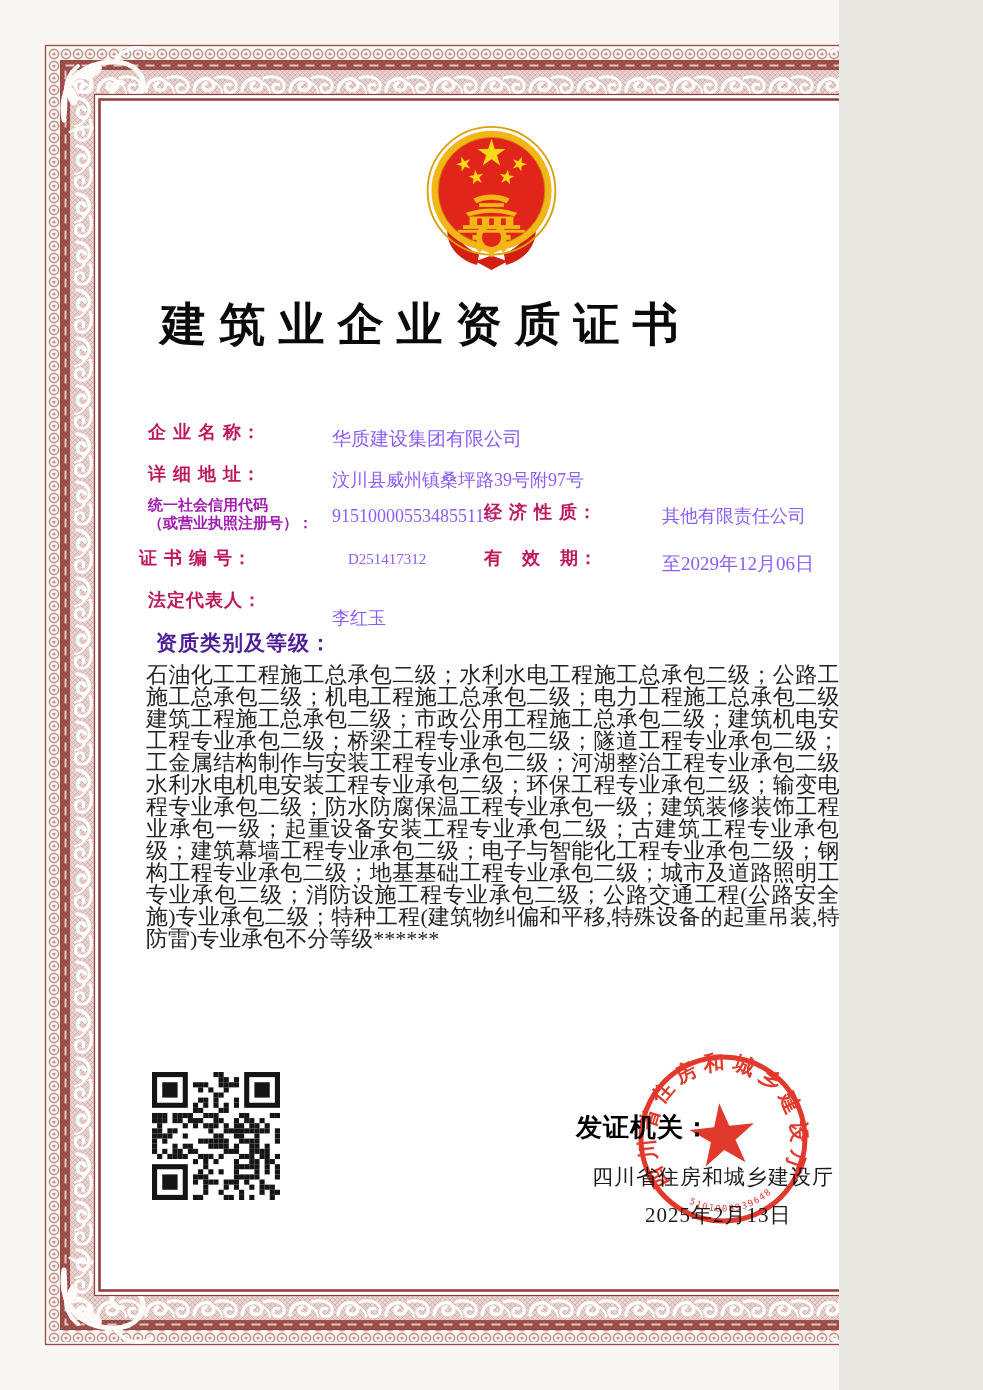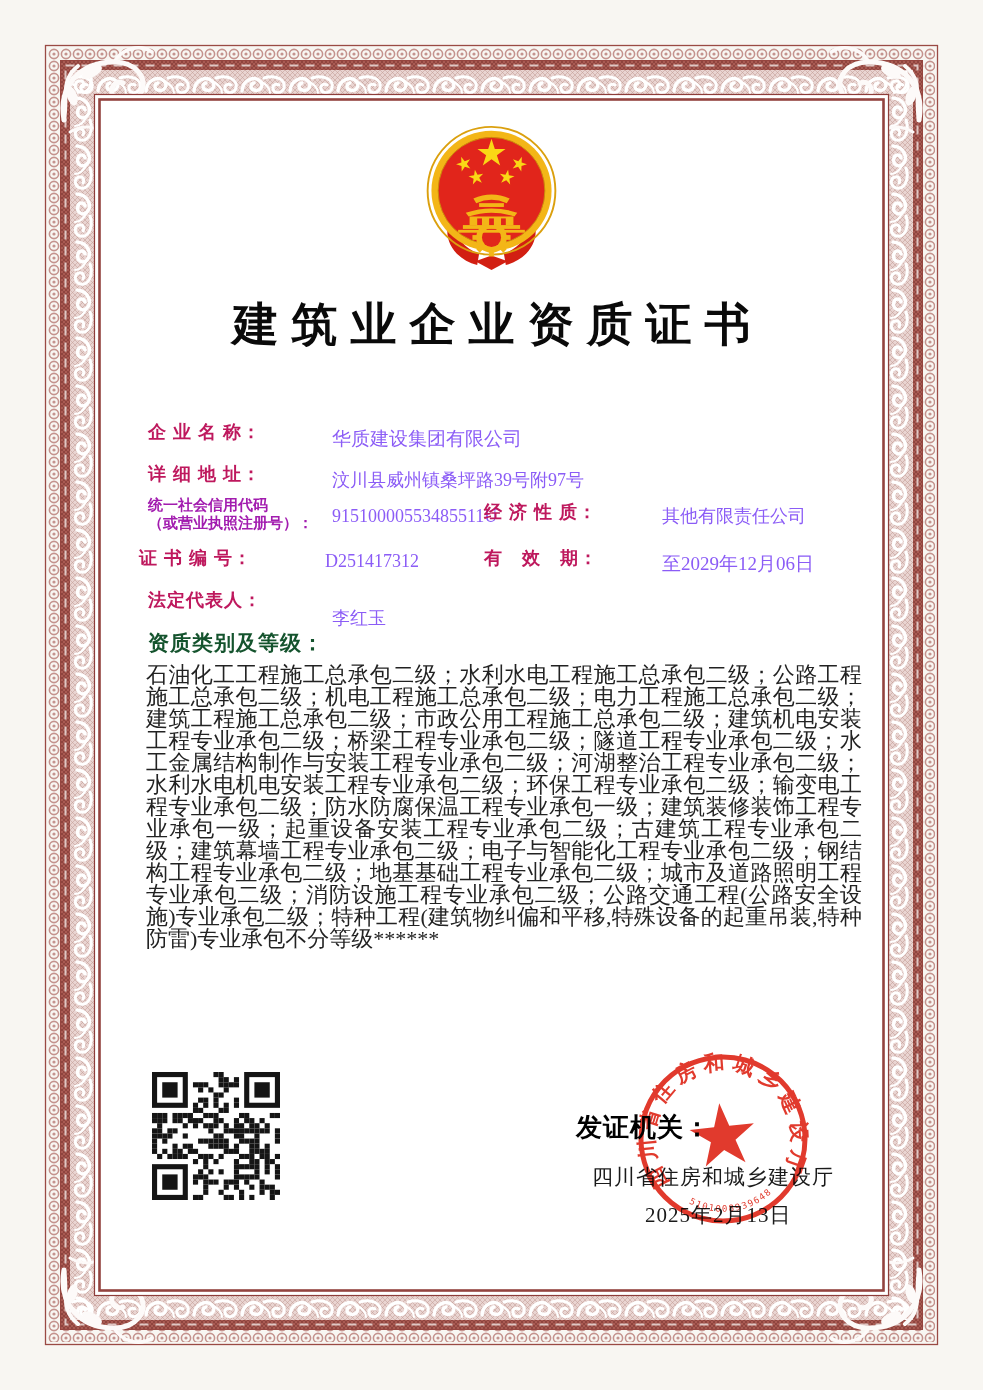--- a/index.html
+++ b/index.html
@@ -1,27 +1,27 @@
 <!DOCTYPE html>
 <html><head>
 <meta charset="utf-8">
 <style>
   html,body{margin:0;padding:0;background:#e9e7e2;}
-  .page{position:relative;width:983px;height:1390px;background:#f8f6f2;overflow:hidden;
+  .page{position:relative;width:839px;height:1390px;background:#f8f6f2;overflow:hidden;
         font-family:"Liberation Sans",sans-serif;}
   .frame{position:absolute;left:0;top:0;}
   .abs{position:absolute;}
   .emblem{left:420px;top:122px;width:143px;height:148px;}
   .title{left:0;top:294px;width:100%;text-align:center;color:#0a0a0a;
          font-weight:900;font-size:46px;letter-spacing:13px;text-indent:13px;
          font-family:"Liberation Sans",sans-serif;}
   .lbl{position:absolute;color:#be185d;font-weight:bold;font-size:18px;letter-spacing:1px;white-space:nowrap;}
   .lbl-sm{position:absolute;color:#a21caf;font-weight:bold;font-size:15px;line-height:18px;white-space:nowrap;}
   .val{position:absolute;color:#8b5cf6;font-family:"Liberation Serif",serif;white-space:nowrap;}
-  .qual-label{position:absolute;left:148px;top:629px;font-weight:bold;font-size:21px;color:#14532d;letter-spacing:1px;}
+  .qual-label{position:absolute;left:156px;top:629px;font-weight:bold;font-size:21px;color:#4c1d95;letter-spacing:1px;}
   .qual-text{position:absolute;left:146px;top:664px;width:716px;margin:0;
              font-family:"Liberation Serif",serif;font-size:22px;line-height:22px;
              color:#222;text-align:justify;}
   .qr{left:152px;top:1072px;width:128px;height:128px;}
   .issuer-label{position:absolute;left:576px;top:1110px;font-weight:bold;font-size:26px;color:#000;letter-spacing:1px;}
   .issuer-org{position:absolute;left:592px;top:1163px;font-family:"Liberation Serif",serif;
               font-size:21px;color:#1a1a1a;letter-spacing:1px;}
   .issuer-date{position:absolute;left:645px;top:1201px;font-family:"Liberation Serif",serif;
                font-size:21px;color:#1a1a1a;letter-spacing:1px;}
   .seal{left:630px;top:1046px;width:186px;height:186px;transform:rotate(-6deg);
@@ -161,21 +161,21 @@
     <span class="lbl-sm" style="left:148px;top:496px">
       <span>统一社会信用代码</span><br>
       <span>（或营业执照注册号）：</span>
     </span>
     <span class="val" style="left:332px;top:506px;font-size:18px">91510000553485511U</span>
 
     <span class="lbl" style="left:484px;top:500px">经 济 性 质：</span>
     <span class="val" style="left:662px;top:504px;font-size:18px">其他有限责任公司</span>
 
     <span class="lbl" style="left:139px;top:546px">证 书 编 号：</span>
-    <span class="val" style="left:325px;top:551px;font-size:18px">D251417312</span>
+    <span class="val" style="left:348px;top:551px;font-size:15px">D251417312</span>
 
     <span class="lbl" style="left:484px;top:546px">有　效　期：</span>
     <span class="val" style="left:662px;top:551px;font-size:19px">至2029年12月06日</span>
 
     <span class="lbl" style="left:148px;top:588px">法定代表人：</span>
     <span class="val" style="left:332px;top:606px;font-size:18px">李红玉</span>
   </div>
 
   <div class="qual-label">资质类别及等级：</div>
   <p class="qual-text">石油化工工程施工总承包二级；水利水电工程施工总承包二级；公路工程施工总承包二级；机电工程施工总承包二级；电力工程施工总承包二级；建筑工程施工总承包二级；市政公用工程施工总承包二级；建筑机电安装工程专业承包二级；桥梁工程专业承包二级；隧道工程专业承包二级；水工金属结构制作与安装工程专业承包二级；河湖整治工程专业承包二级；水利水电机电安装工程专业承包二级；环保工程专业承包二级；输变电工程专业承包二级；防水防腐保温工程专业承包一级；建筑装修装饰工程专业承包一级；起重设备安装工程专业承包二级；古建筑工程专业承包二级；建筑幕墙工程专业承包二级；电子与智能化工程专业承包二级；钢结构工程专业承包二级；地基基础工程专业承包二级；城市及道路照明工程专业承包二级；消防设施工程专业承包二级；公路交通工程(公路安全设施)专业承包二级；特种工程(建筑物纠偏和平移,特殊设备的起重吊装,特种防雷)专业承包不分等级******</p>

